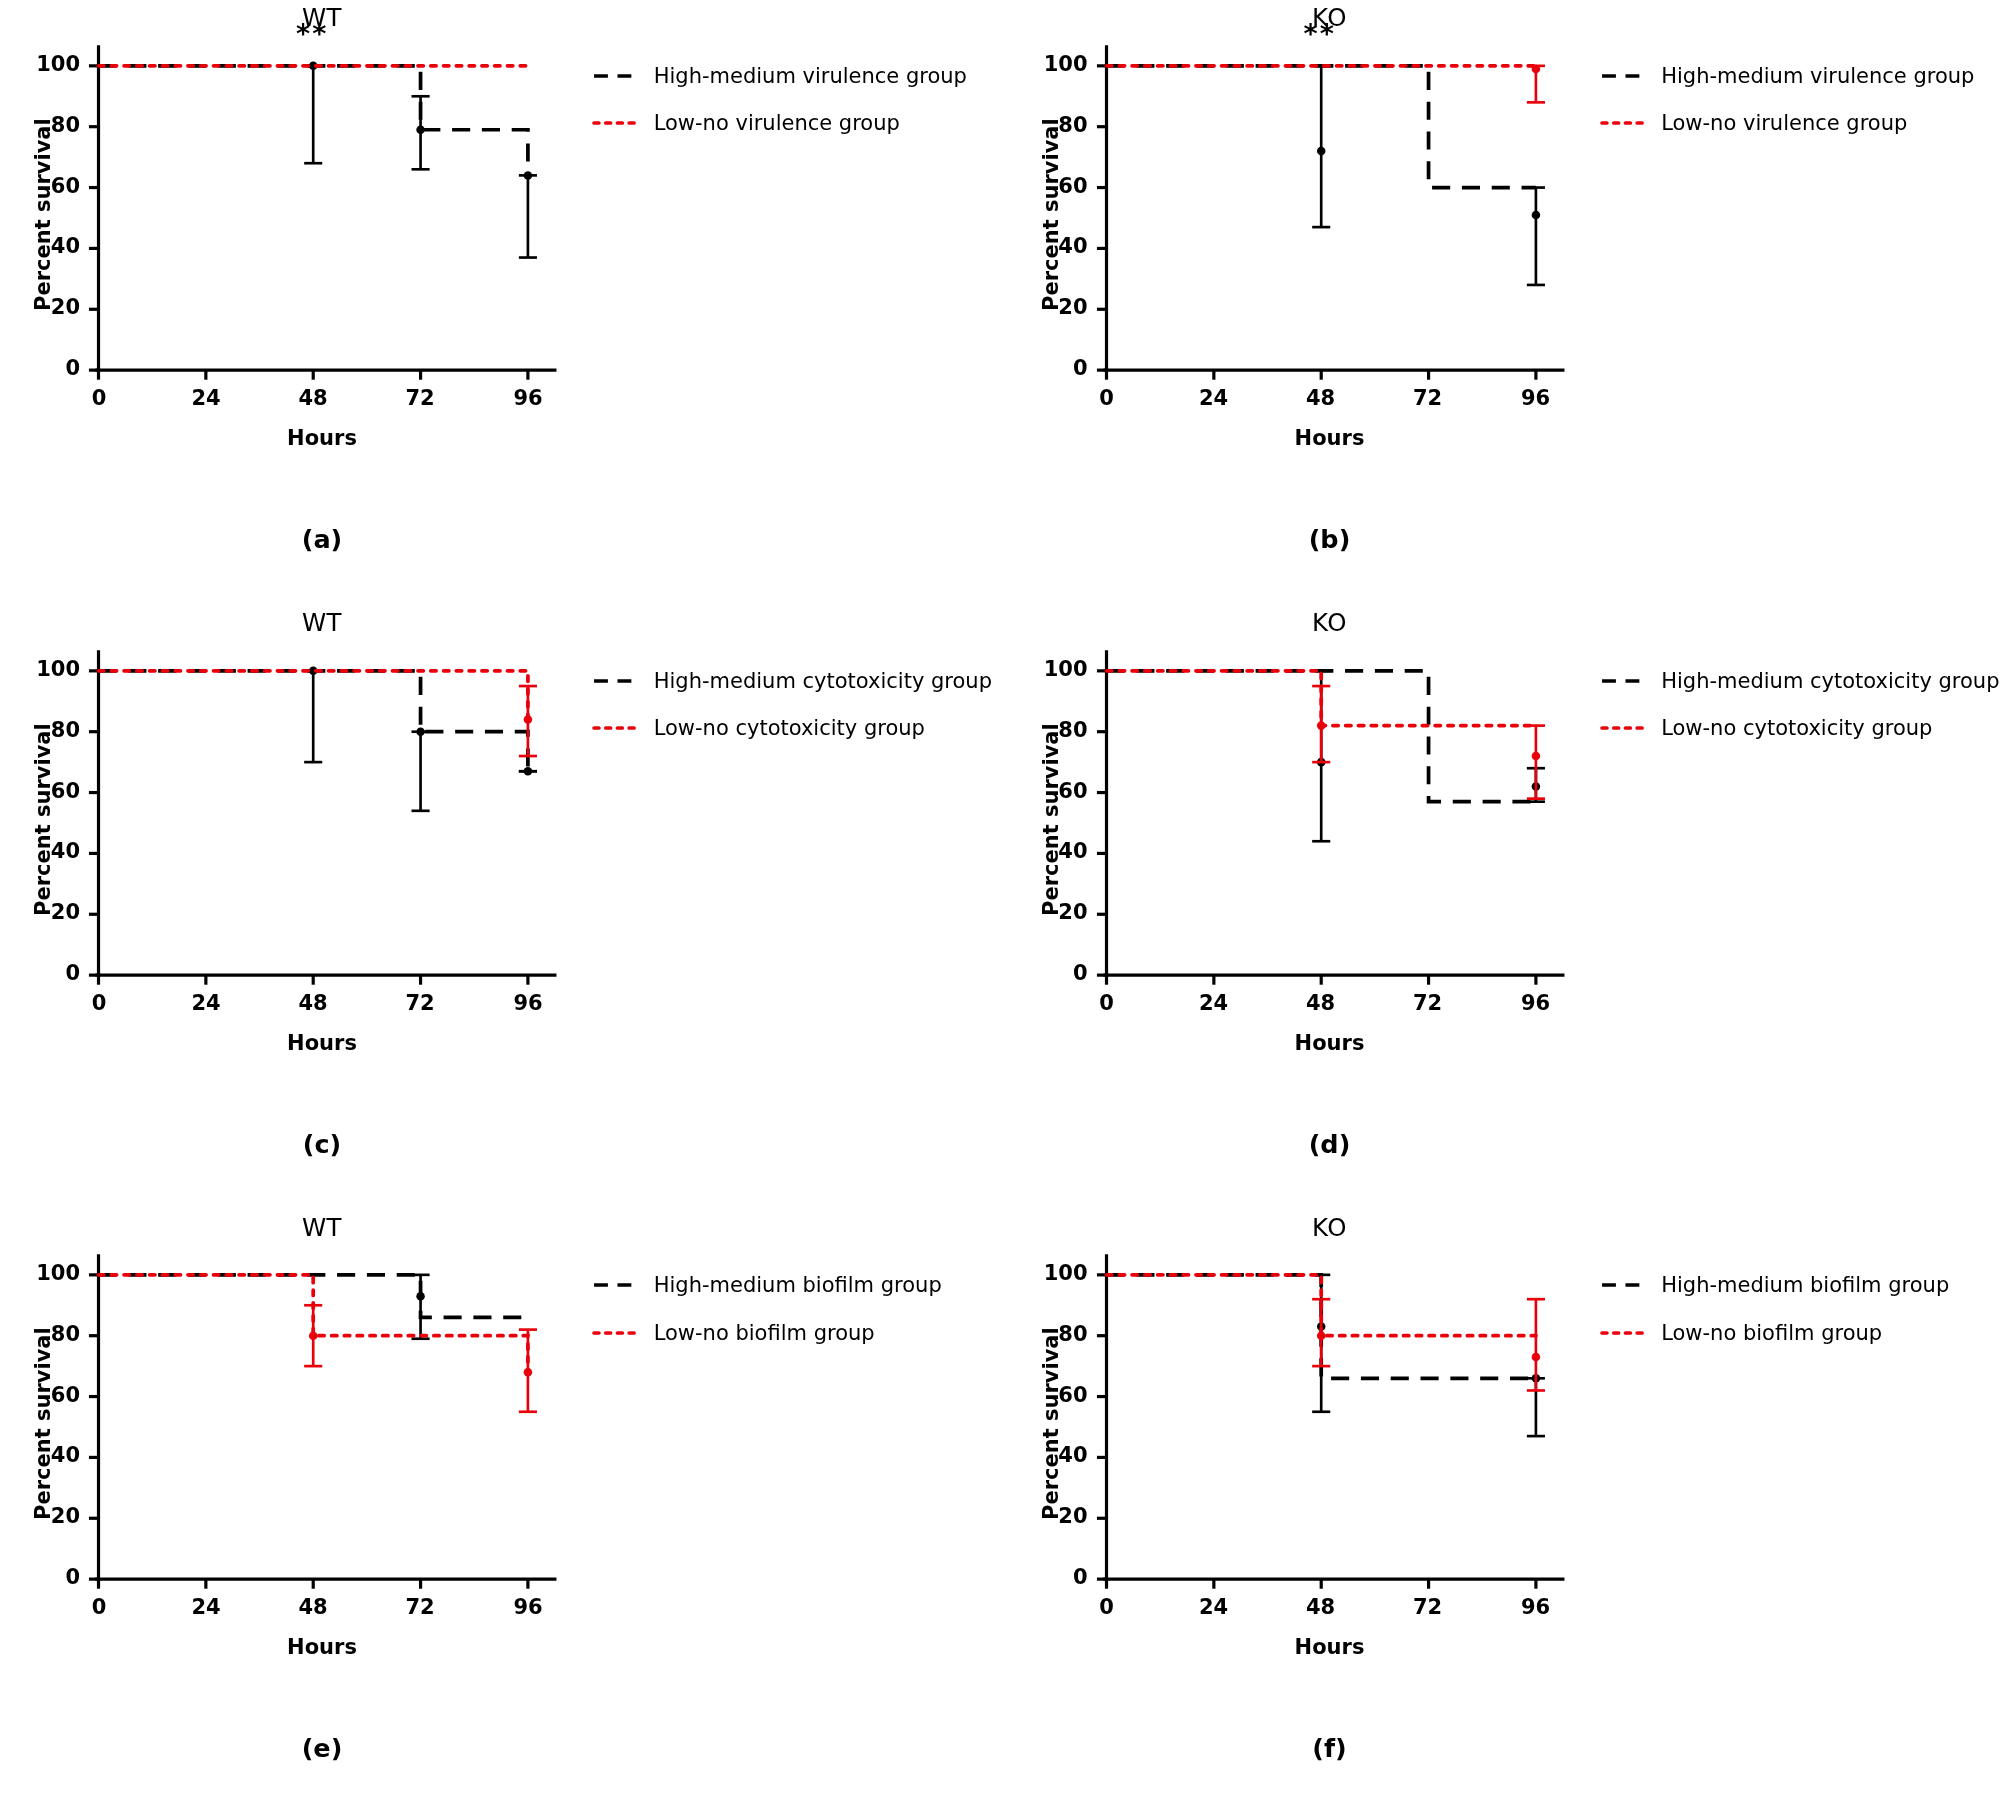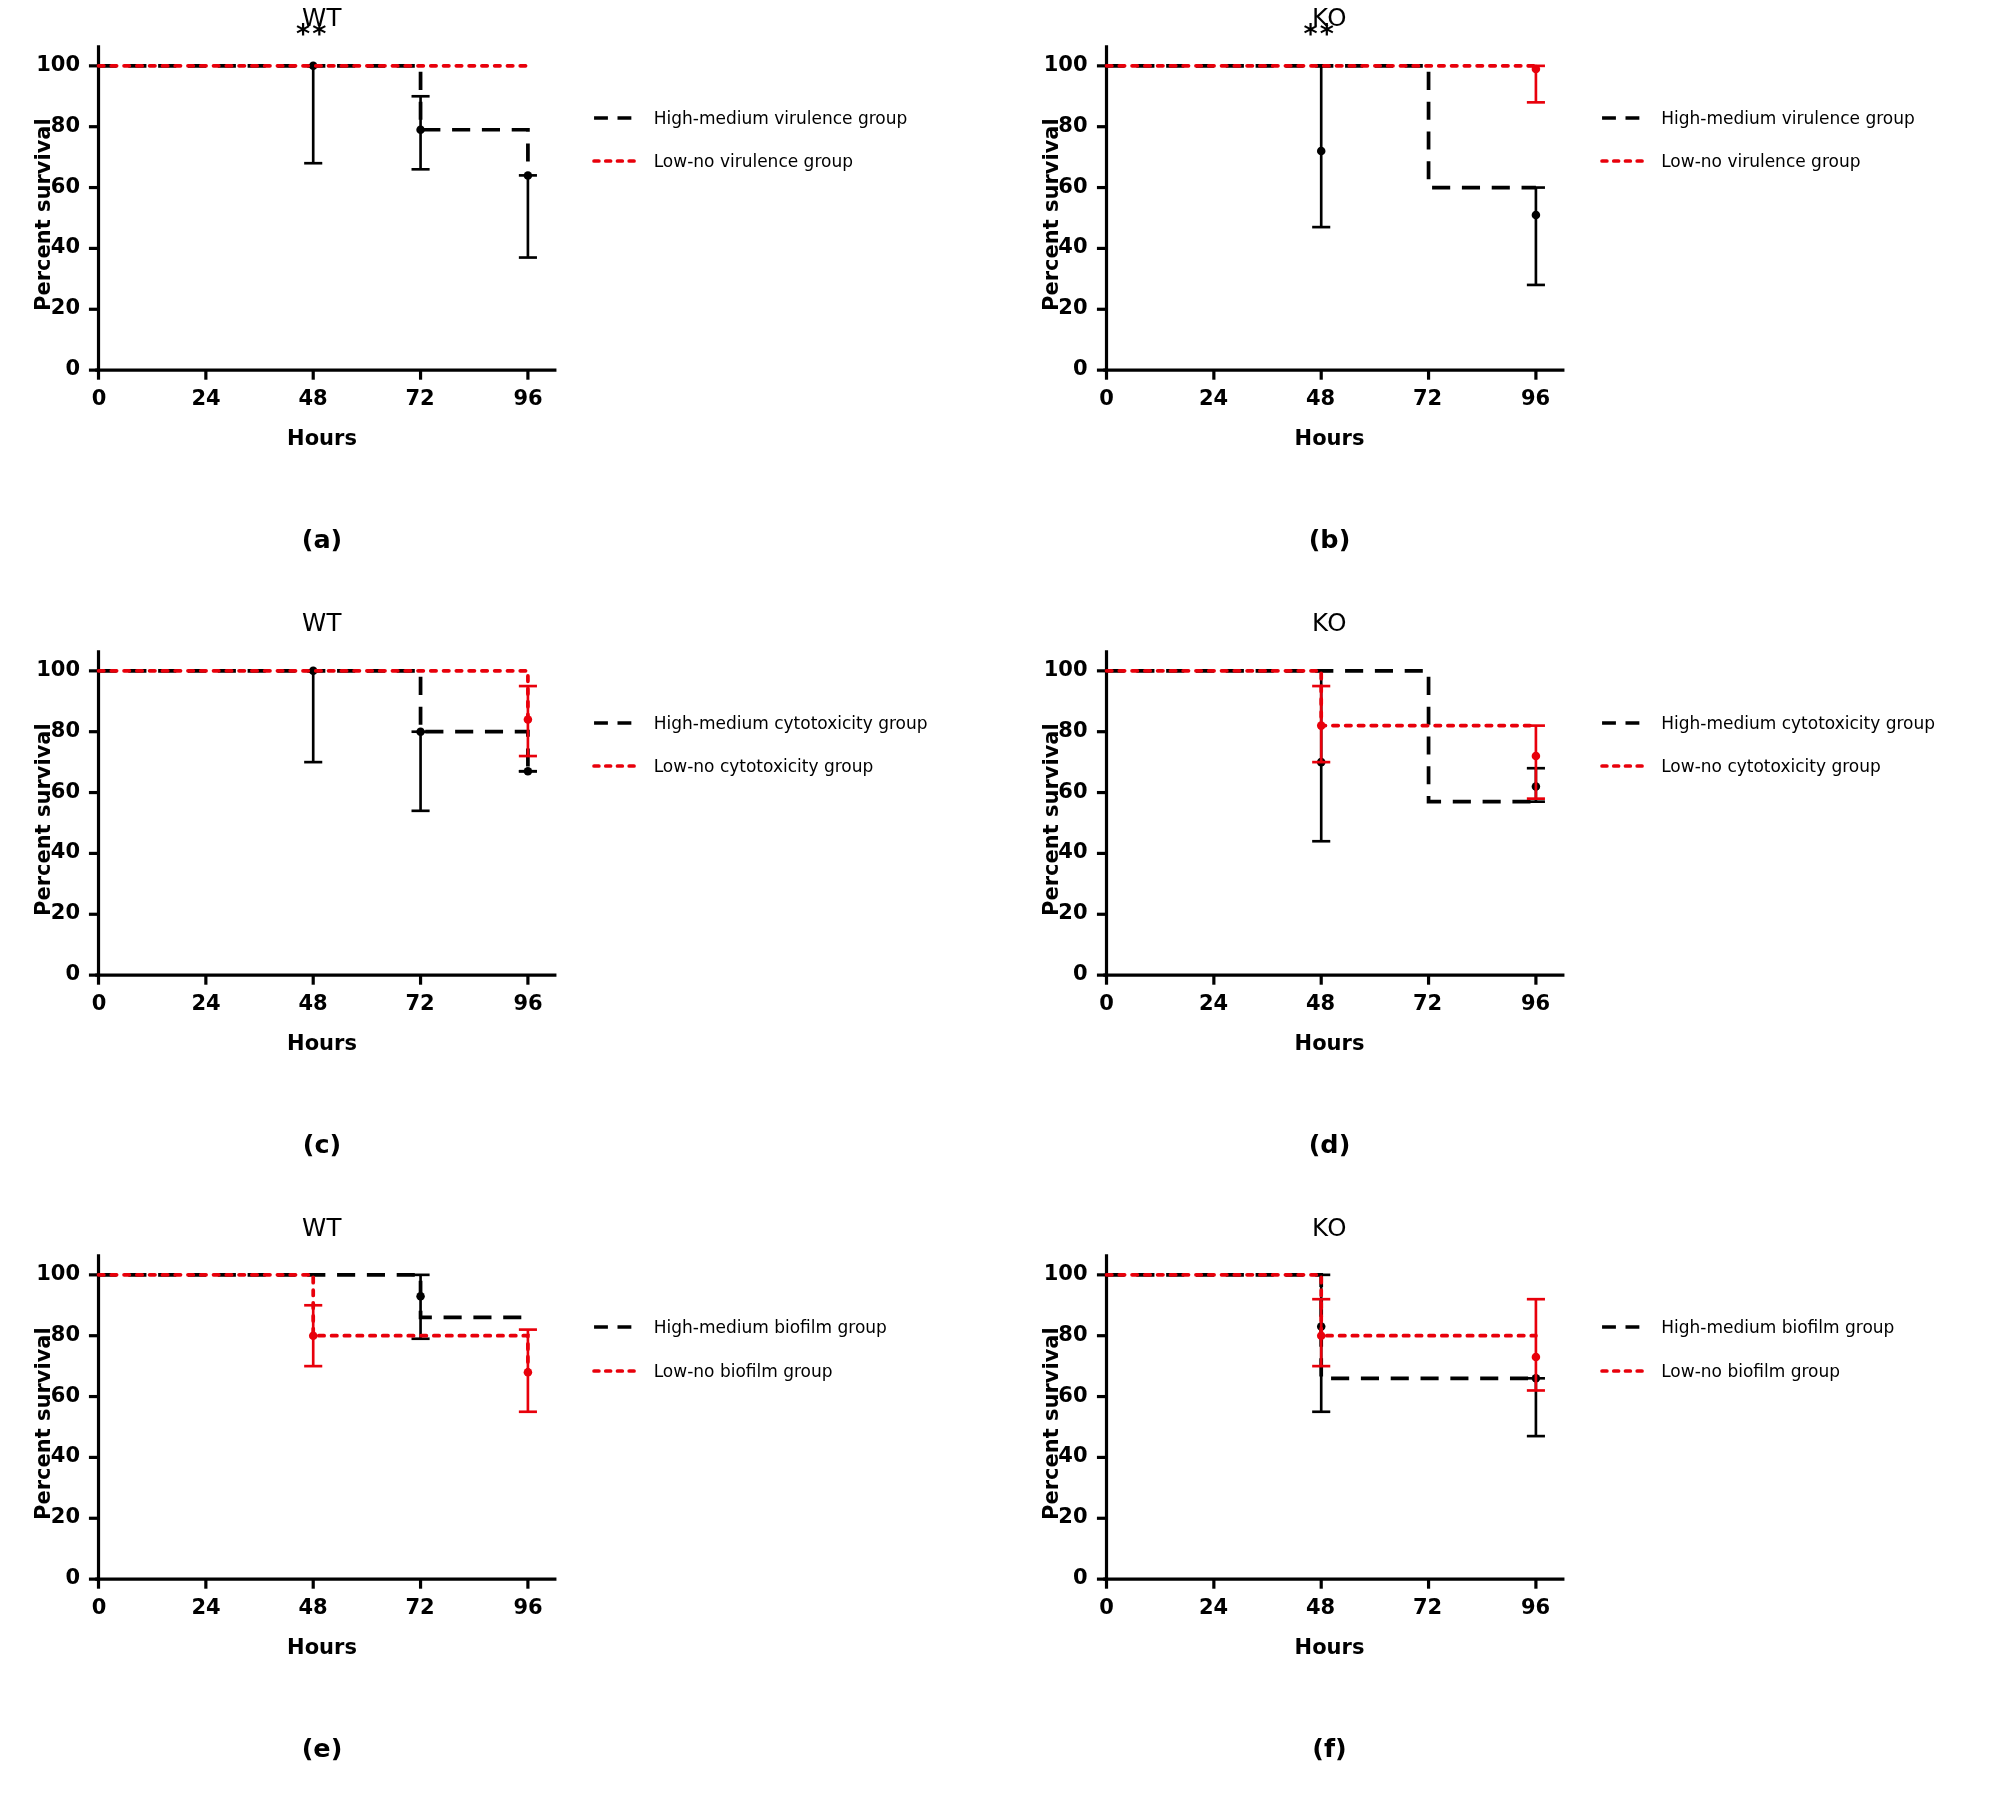--- a/index.html
+++ b/index.html
@@ -5,21 +5,21 @@
   html,body{margin:0;padding:0;background:#ffffff;}
   body{width:2015px;height:1814px;font-family:"DejaVu Sans", sans-serif;color:#000;}
   .grid{display:grid;grid-template-columns:1fr 1fr;grid-template-rows:1fr 1fr 1fr;width:2015px;height:1814px;}
   .cell{position:relative;}
   .plot-title{position:absolute;top:7.5px;left:0;width:564px;text-align:center;font-size:24.5px;font-weight:400;letter-spacing:0.5px;}
   .sig{position:absolute;font-size:27px;font-weight:700;letter-spacing:2.1px;}
   .ylabel{position:absolute;font-size:21px;font-weight:700;transform:rotate(-90deg);transform-origin:left top;white-space:nowrap;}
   .xlabel{position:absolute;font-size:21px;font-weight:700;}
   .ytick{position:absolute;font-size:21px;font-weight:700;text-align:right;width:48px;}
   .xtick{position:absolute;font-size:21px;font-weight:700;text-align:center;width:48px;}
-  .legend{position:absolute;font-size:17px;margin-top:44px;}
+  .legend{position:absolute;font-size:21px;}
   .legend-row{display:flex;align-items:center;margin-bottom:23.4px;}
   .legend-key{width:49px;height:14px;position:relative;margin-right:11.7px;flex:0 0 auto;}
   .legend-label{white-space:nowrap;}
   .panel-letter{position:absolute;font-size:25.5px;font-weight:700;width:106px;text-align:center;}
   svg{position:absolute;top:0;left:0;overflow:visible;}
 </style>
 </head>
 <body>
 
 <div class="grid" id="figure-grid">

